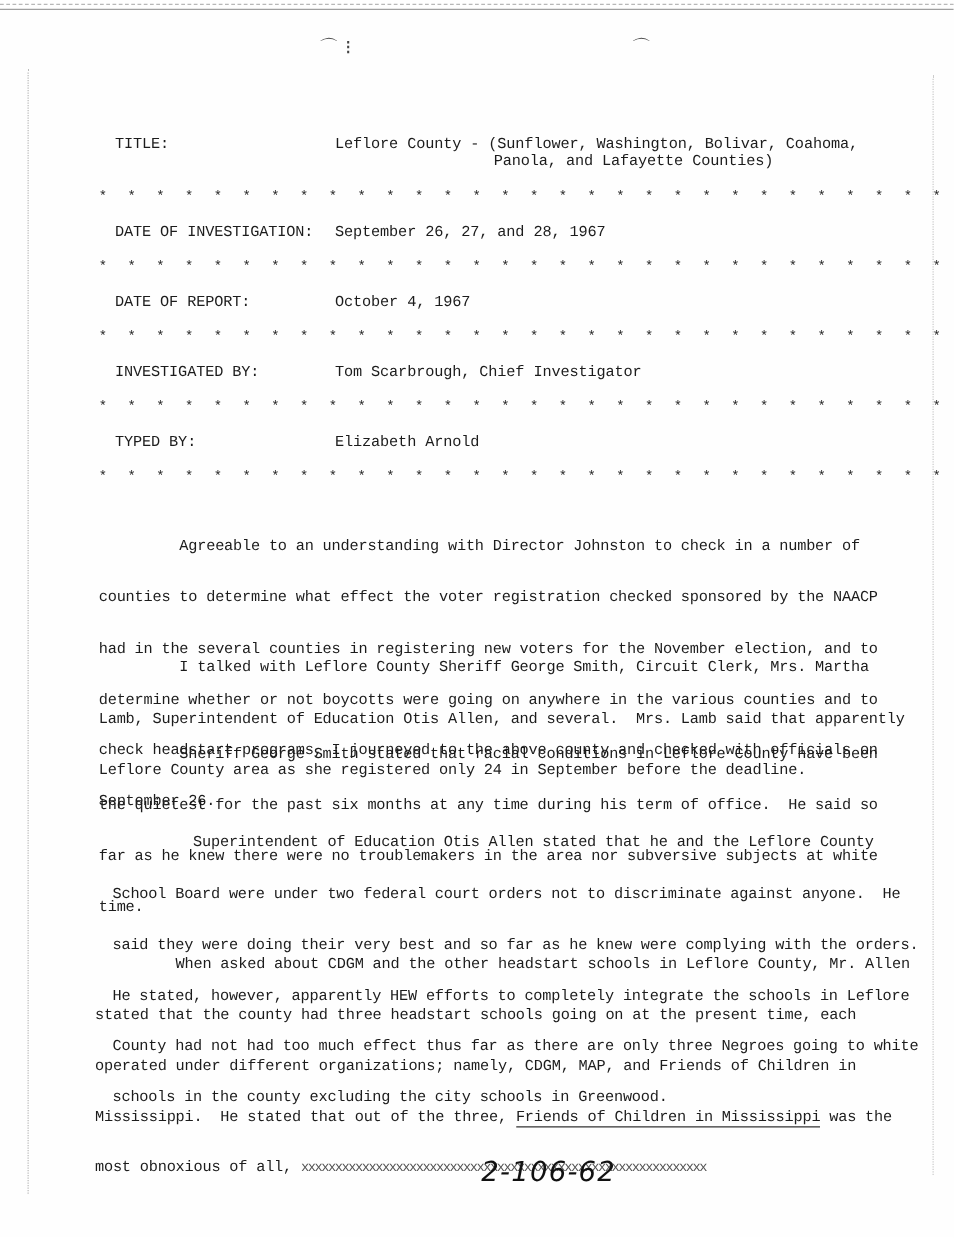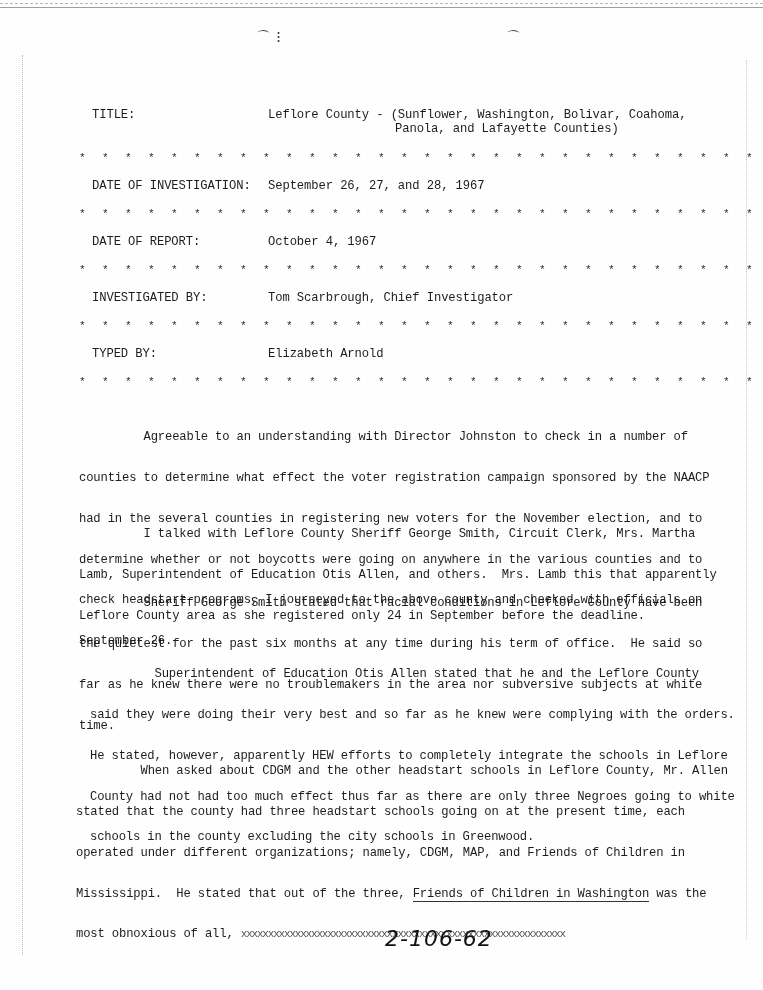--- a/index.html
+++ b/index.html
@@ -61,51 +61,52 @@
   <div class="stars" style="top:320px;">* * * * * * * * * * * * * * * * * * * * * * * * * * * * * * * * * * * * * * * * * * * * * *</div>
 
   <div class="row" style="top:347px;">
     <span class="lbl">TYPED BY:</span>
     <span class="val">Elizabeth Arnold</span>
   </div>
   <div class="stars" style="top:376px;">* * * * * * * * * * * * * * * * * * * * * * * * * * * * * * * * * * * * * * * * * * * * * *</div>
 
   <div class="para" style="top:404px;">
     <div>         Agreeable to an understanding with Director Johnston to check in a number of</div>
-    <div>counties to determine what effect the voter registration campaign sponsored by the NAACP</div>
+    <div>counties to determine what effect the voter registration checked sponsored by the NAACP</div>
     <div>had in the several counties in registering new voters for the November election, and to</div>
     <div>determine whether or not boycotts were going on anywhere in the various counties and to</div>
     <div>check headstart programs, I journeyed to the above county and checked with officials on</div>
     <div>September 26.</div>
   </div>
 
   <div class="para" style="top:501px;">
     <div>         I talked with Leflore County Sheriff George Smith, Circuit Clerk, Mrs. Martha</div>
-    <div>Lamb, Superintendent of Education Otis Allen, and others.  Mrs. Lamb this that apparently</div>
+    <div>Lamb, Superintendent of Education Otis Allen, and several.  Mrs. Lamb said that apparently</div>
     <div>Leflore County area as she registered only 24 in September before the deadline.</div>
   </div>
 
   <div class="para" style="top:570px;">
     <div>         Sheriff George Smith stated that racial conditions in Leflore County have been</div>
     <div>the quietest for the past six months at any time during his term of office.  He said so</div>
     <div>far as he knew there were no troublemakers in the area nor subversive subjects at white</div>
     <div>time.</div>
   </div>
 
   <div class="para" style="top:641px;margin-left:11px;">
     <div>         Superintendent of Education Otis Allen stated that he and the Leflore County</div>
+    <div>School Board were under two federal court orders not to discriminate against anyone.  He</div>
     <div>said they were doing their very best and so far as he knew were complying with the orders.</div>
     <div>He stated, however, apparently HEW efforts to completely integrate the schools in Leflore</div>
     <div>County had not had too much effect thus far as there are only three Negroes going to white</div>
     <div>schools in the county excluding the city schools in Greenwood.</div>
   </div>
 
   <div class="para" style="top:738px;left:76px;">
     <div>         When asked about CDGM and the other headstart schools in Leflore County, Mr. Allen</div>
     <div>stated that the county had three headstart schools going on at the present time, each</div>
     <div>operated under different organizations; namely, CDGM, MAP, and Friends of Children in</div>
-    <div><span>Mississippi.  He stated that out of the three, </span><span class="ul">Friends of Children in Washington</span><span> was the</span></div>
+    <div><span>Mississippi.  He stated that out of the three, </span><span class="ul">Friends of Children in Mississippi</span><span> was the</span></div>
     <div><span>most obnoxious of all, </span><span class="strike">xxxxxxxxxxxxxxxxxxxxxxxxxxxxxxxxxxxxxxxxxxxxxxxxxxxxxxxxxxxx</span></div>
     
   </div>
 
   <div class="handnum">2-106-62</div>
 </div>
 
 </body></html>

